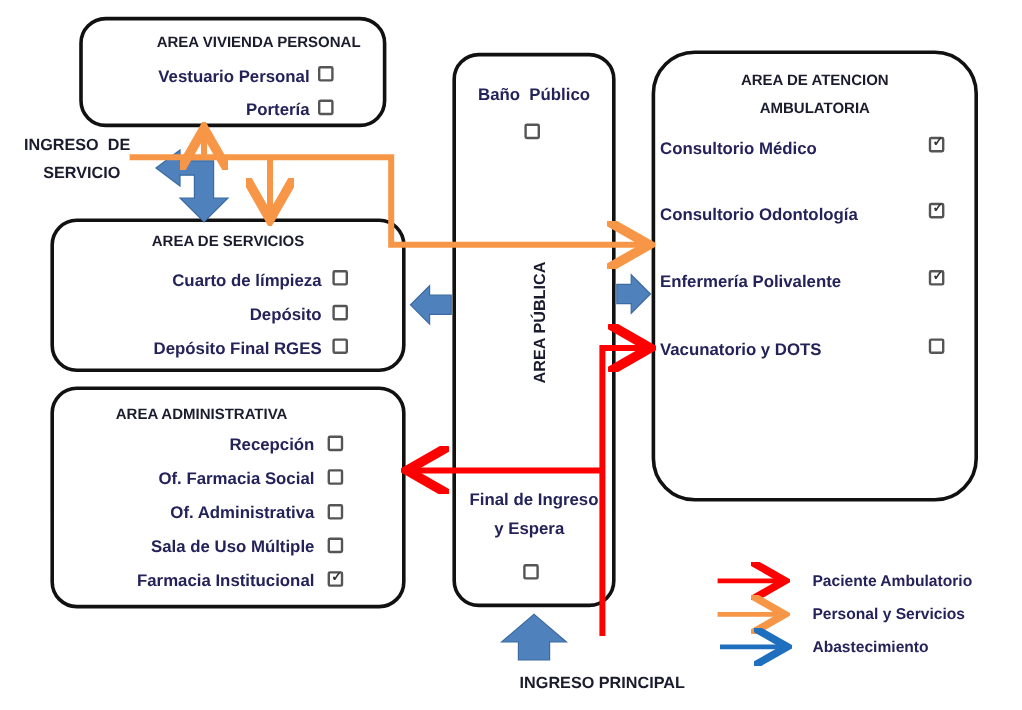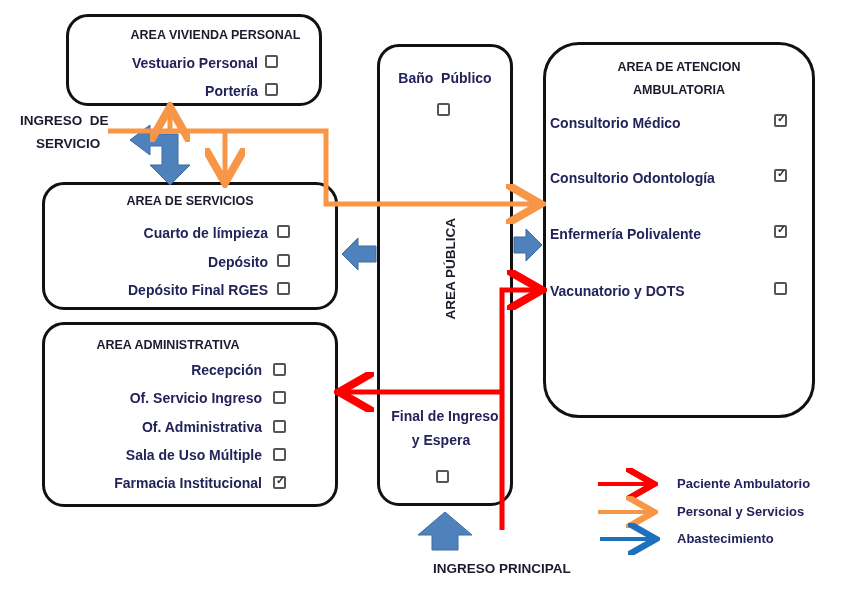--- a/index.html
+++ b/index.html
@@ -32,21 +32,21 @@
 <div class="cb" style="left:277px;top:225px;"></div>
 <div class="item r" style="right:584px;top:254px;">Depósito</div>
 <div class="cb" style="left:277px;top:254px;"></div>
 <div class="item r" style="right:584px;top:282px;">Depósito Final RGES</div>
 <div class="cb" style="left:277px;top:282px;"></div>
 
 <div class="box" style="left:42px;top:322px;width:296px;height:185px;"></div>
 <div class="title" style="left:42px;top:338px;width:252px;">AREA ADMINISTRATIVA</div>
 <div class="item r" style="right:590px;top:362px;">Recepción</div>
 <div class="cb" style="left:273px;top:363px;"></div>
-<div class="item r" style="right:590px;top:390px;">Of. Servicio Ingreso</div>
+<div class="item r" style="right:590px;top:390px;">Of. Farmacia Social</div>
 <div class="cb" style="left:273px;top:391px;"></div>
 <div class="item r" style="right:590px;top:419px;">Of. Administrativa</div>
 <div class="cb" style="left:273px;top:420px;"></div>
 <div class="item r" style="right:590px;top:447px;">Sala de Uso Múltiple</div>
 <div class="cb" style="left:273px;top:448px;"></div>
 <div class="item r" style="right:590px;top:475px;">Farmacia Institucional</div>
 <div class="cb" style="left:273px;top:476px;">
     <span class="chk">✓</span>
   </div>
 

